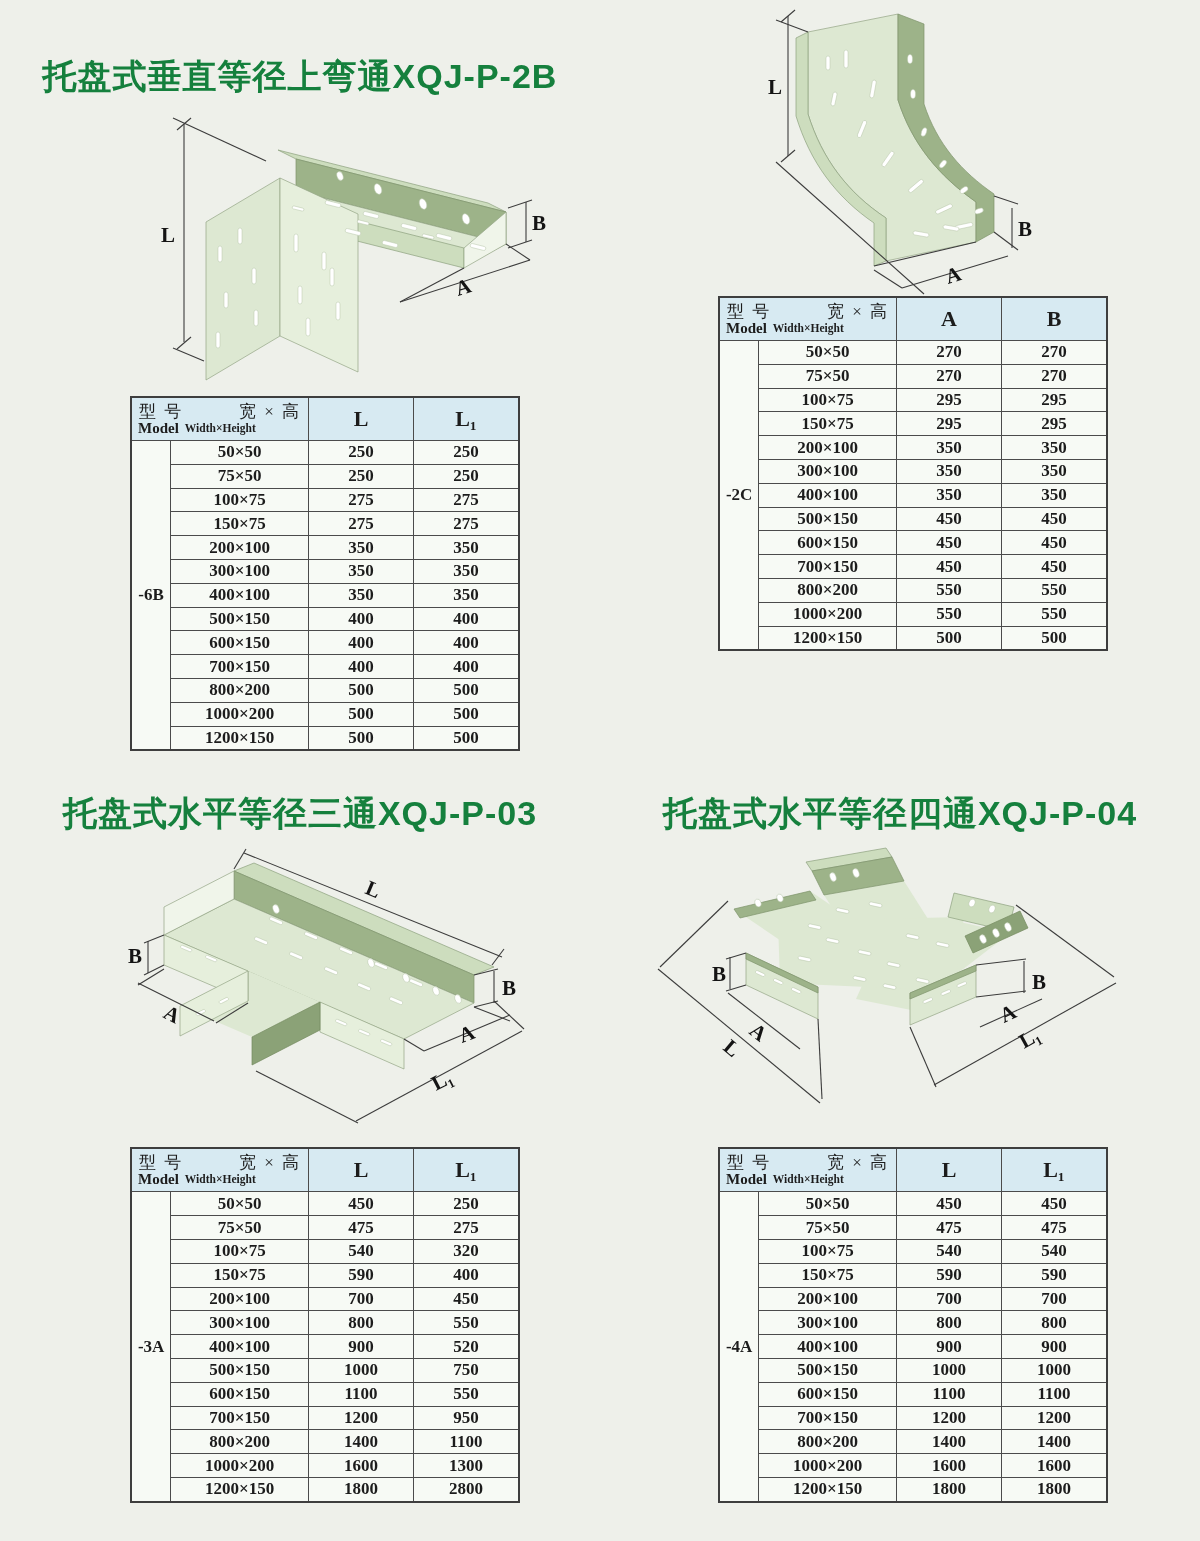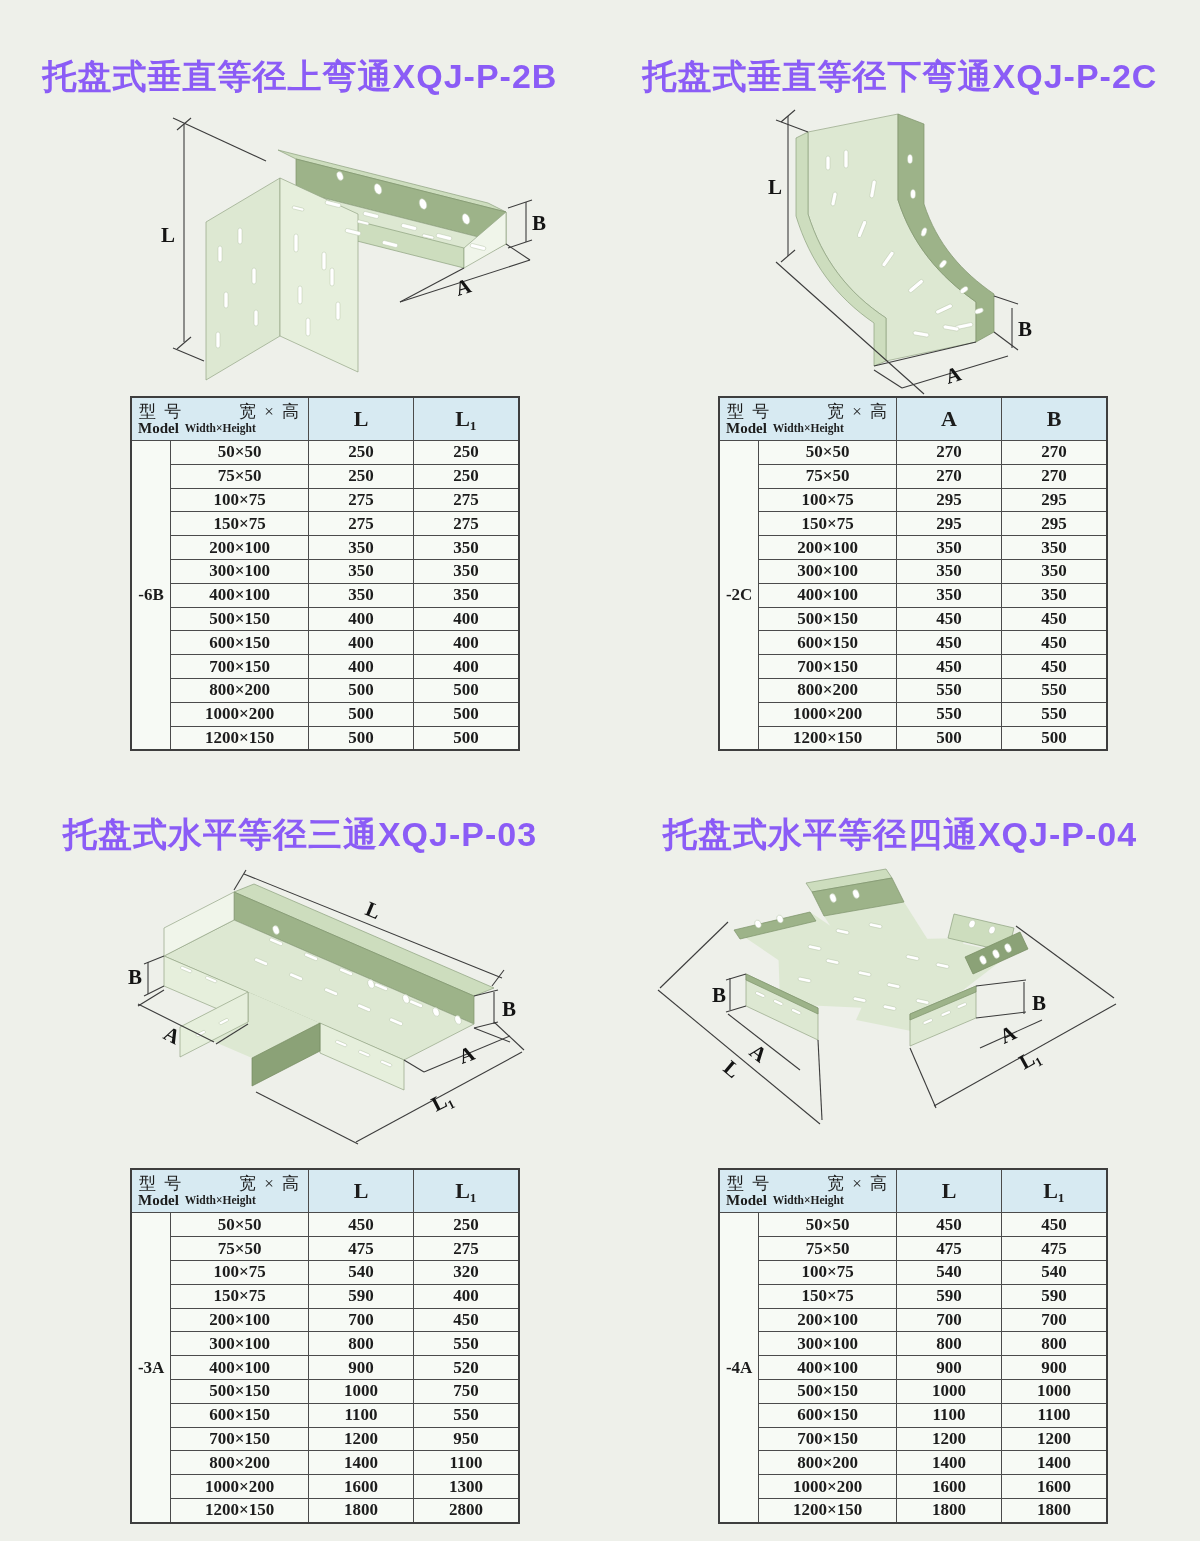--- a/index.html
+++ b/index.html
@@ -1,20 +1,20 @@
 <!DOCTYPE html>
 <html style="--hdrbg: #d7eaf2;"><head>
 <meta charset="utf-8">
 <style>
   html,body{margin:0;padding:0}
   body{width:1200px;height:1541px;position:relative;font-family:"Liberation Sans",sans-serif;overflow:hidden}
   .grid{display:grid;grid-template-columns:600px 600px}
-  .sec-title{margin:0;text-align:center;font-size:34px;font-weight:bold;color:#8b5cf6;letter-spacing:1px;font-family:"Liberation Sans",sans-serif;white-space:nowrap}
+  .sec-title{margin:0;text-align:center;font-size:34px;font-weight:bold;color:#15803d;letter-spacing:1px;font-family:"Liberation Sans",sans-serif;white-space:nowrap}
   .row1 .sec-title{margin-top:54px}
-  .row2 .sec-title{margin-top:61px}
+  .row2 .sec-title{margin-top:40px}
   .fig{margin-top:4px}
   .row1 .fig{height:292px}
   .row2 .fig{height:306px}
   .fig svg{display:block}
   .fig-2b svg{margin-left:128px}
   .fig-2c svg{margin-left:96px}
   .fig-03 svg{margin-left:106px}
   .fig-04 svg{margin-left:28px}
   
   table.spec{border-collapse:collapse;border:2px solid #3e3e3e;background:#f7faf5;table-layout:fixed}
@@ -189,21 +189,20 @@
           <tr>
             <td class="size-cell">1200×150</td>
             <td class="val-cell">500</td>
             <td class="val-cell">500</td>
           </tr>
         </tbody>
     </table>
   </section>
 
   <section class="row1 col-r">
-    <h2 class="sec-title">托盘式垂直等径下弯通XQJ-P-2C</h2>
     <div class="fig fig-2c">
       <svg width="440" height="292" viewBox="0 0 440 292">
         <g>
           <path class="pl" d="M112,28 L202,10 L202,96 C216,140 243,172 280,198 L280,238 L190,257 L190,214 C152,189 126,155 112,110 Z"></path>
           <path class="pm" d="M112,28 L100,34 L100,112 C114,158 140,193 178,219 L178,262 L190,257 L190,214 C152,189 126,155 112,110 Z"></path>
           <path class="pd" d="M202,10 L228,20 L228,100 C241,140 266,168 298,190 L298,228 L280,238 L280,198 C243,172 216,140 202,96 Z"></path>
           <line class="ln" x1="178" y1="262" x2="280" y2="238"></line>
         </g>
         <g>
           <rect class="sl" x="148" y="46" width="4" height="18" rx="2"></rect>

